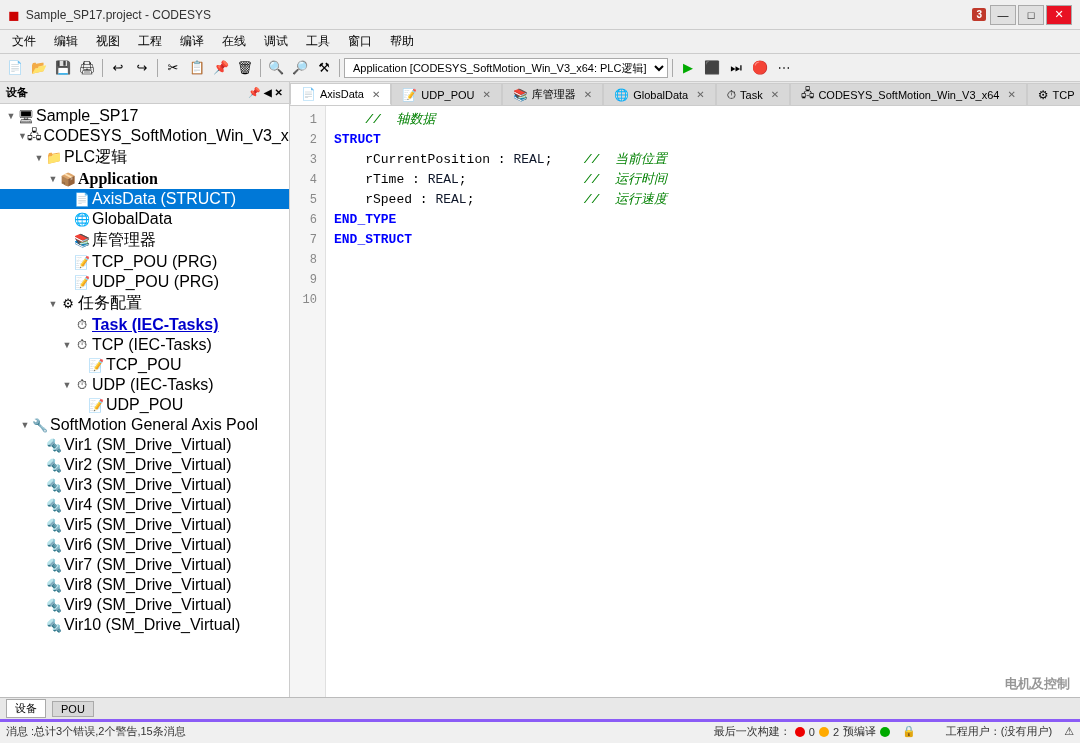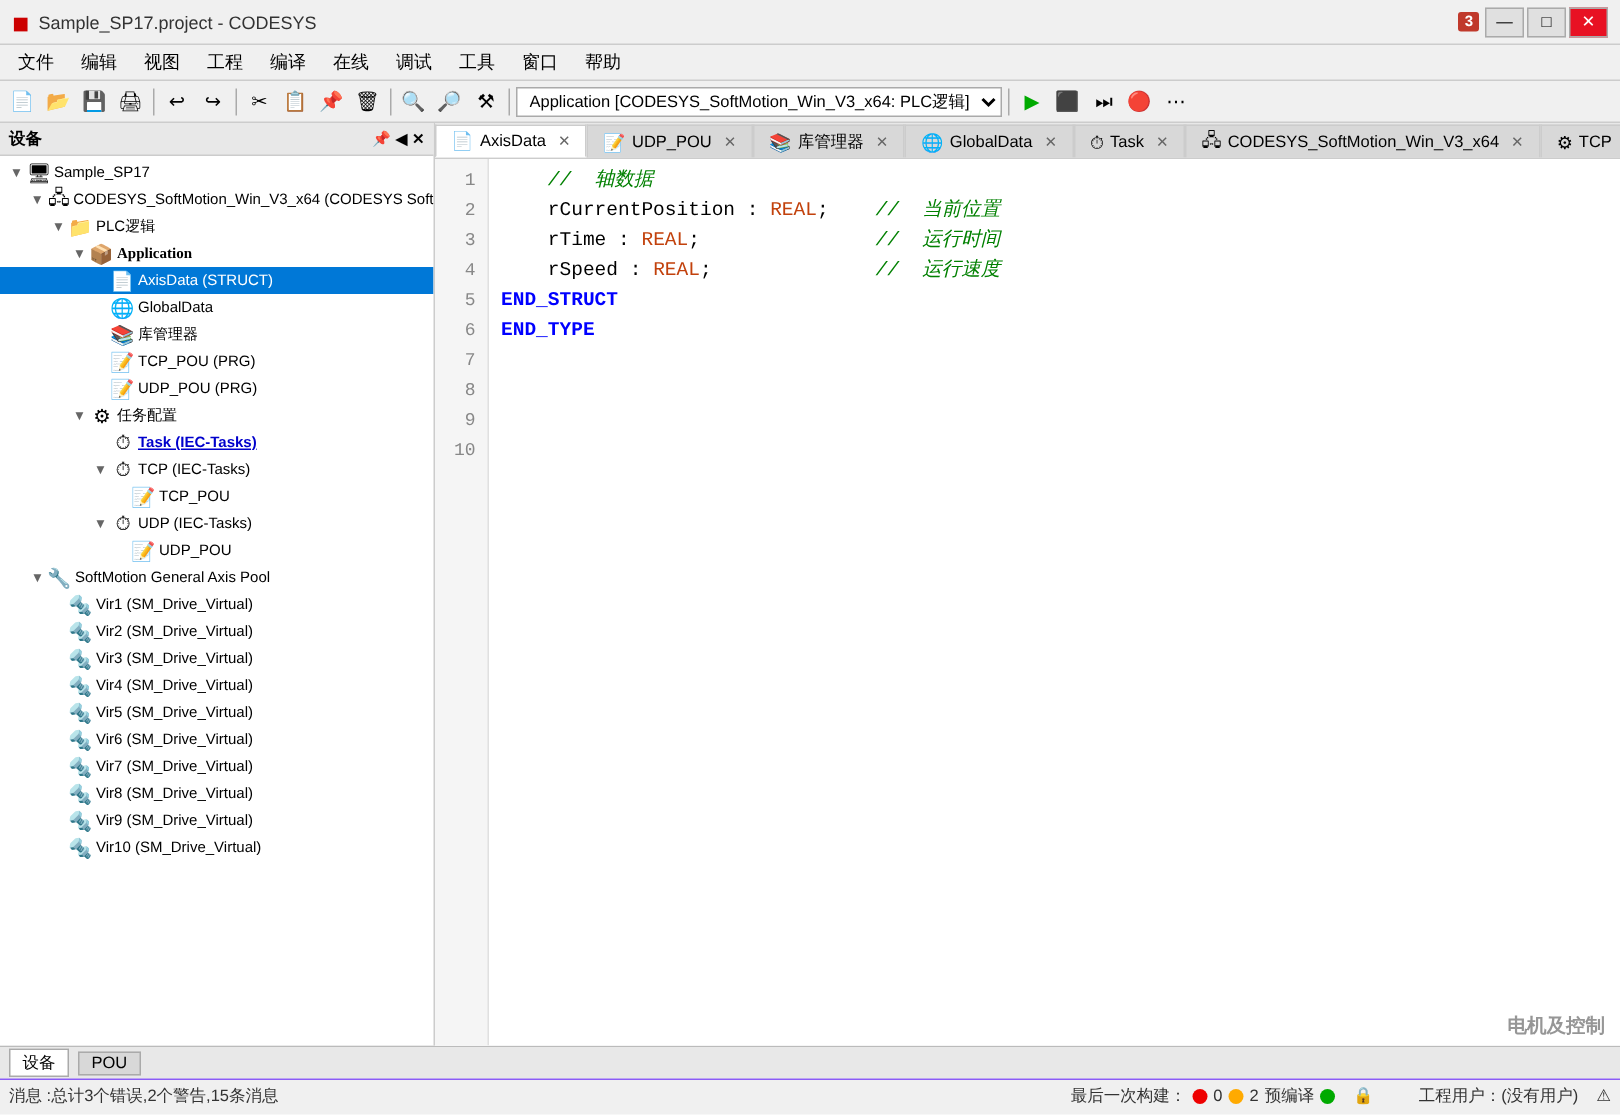--- a/index.html
+++ b/index.html
@@ -72,21 +72,21 @@
     }
     #sidebar-header .header-actions { display: flex; gap: 3px; }
     #sidebar-header .h-btn { font-size: 10px; cursor: pointer; background: transparent; border: none; }
     #sidebar-tree { flex: 1; overflow-y: auto; padding: 2px 0; }
 
     .tree-item { display: flex; align-items: center; padding: 1px 0; cursor: pointer; white-space: nowrap; }
     .tree-item.selected { background: #0078d7; color: white; }
     .tree-item.selected * { color: white !important; }
     .tree-toggle { width: 14px; display: inline-flex; align-items: center; justify-content: center; font-size: 9px; color: #666; cursor: pointer; }
     .tree-icon { width: 16px; height: 16px; display: inline-flex; align-items: center; justify-content: center; font-size: 13px; margin-right: 2px; }
-    .tree-label { font-size: 10px; }
+    .tree-label { font-size: 16px; }
     .tree-label.bold { font-weight: bold; font-family: Liberation Serif, serif; }
     .tree-label.underline { text-decoration: underline; }
     .tree-label.blue { color: #0000cc; font-weight: bold; }
 
     
     #editor-area { flex: 1; display: flex; flex-direction: column; background: white; }
 
     
     #editor-tabs {
       height: 24px;
@@ -134,29 +134,29 @@
       user-select: none;
     }
     #code-content {
       flex: 1;
       padding: 4px 8px;
       line-height: 20px;
       color: #000;
     }
     .line { display: block; white-space: pre; }
     .kw { color: #0000ff; font-weight: bold; }
-    .type { color: #c2410c; }
+    .type { color: #0f172a; }
     .cn-comment { color: #008000; font-style: italic; }
     .ln { display: block; height: 20px; line-height: 20px; font-size: 12px; color: #888; text-align: right; padding-right: 4px; }
 
     
     #statusbar {
       height: 22px;
       background: #f0f0f0;
-      border-top: 1px solid #8b5cf6;
+      border-top: 3px solid #8b5cf6;
       display: flex;
       align-items: center;
       padding: 0 6px;
       font-size: 11px;
       color: #333;
       gap: 8px;
     }
     #statusbar .status-panel { display: flex; align-items: center; gap: 4px; }
     .status-dot { width: 10px; height: 10px; border-radius: 50%; display: inline-block; }
     .dot-red { background: #e00; }
@@ -447,26 +447,27 @@
           <div class="ln">5</div>
           <div class="ln">6</div>
           <div class="ln">7</div>
           <div class="ln">8</div>
           <div class="ln">9</div>
           <div class="ln">10</div>
         </div>
       <div id="code-content">
           <div class="line"></div>
           <div class="line">    <span class="cn-comment">//  轴数据</span></div>
+          <div class="line"><span class="kw">STRUCT</span></div>
           <div class="line">    rCurrentPosition : <span class="type">REAL</span>;    <span class="cn-comment">//  当前位置</span></div>
           <div class="line">    rTime : <span class="type">REAL</span>;               <span class="cn-comment">//  运行时间</span></div>
           <div class="line">    rSpeed : <span class="type">REAL</span>;              <span class="cn-comment">//  运行速度</span></div>
           <div class="line"></div>
+          <div class="line"><span class="kw">END_TYPE</span></div>
           <div class="line"><span class="kw">END_STRUCT</span></div>
-          <div class="line"><span class="kw">END_TYPE</span></div>
         </div>
     </div>
   </div>
 </div>
 
 <div id="infobar">
   <div class="info-left">
     <button class="info-tab-btn active">设备</button>
     <button class="info-tab-btn">POU</button>
   </div>

